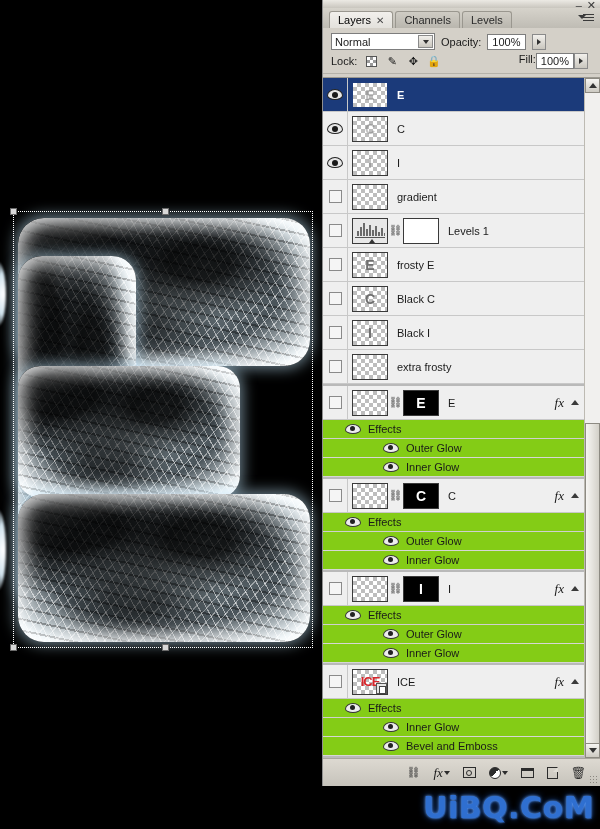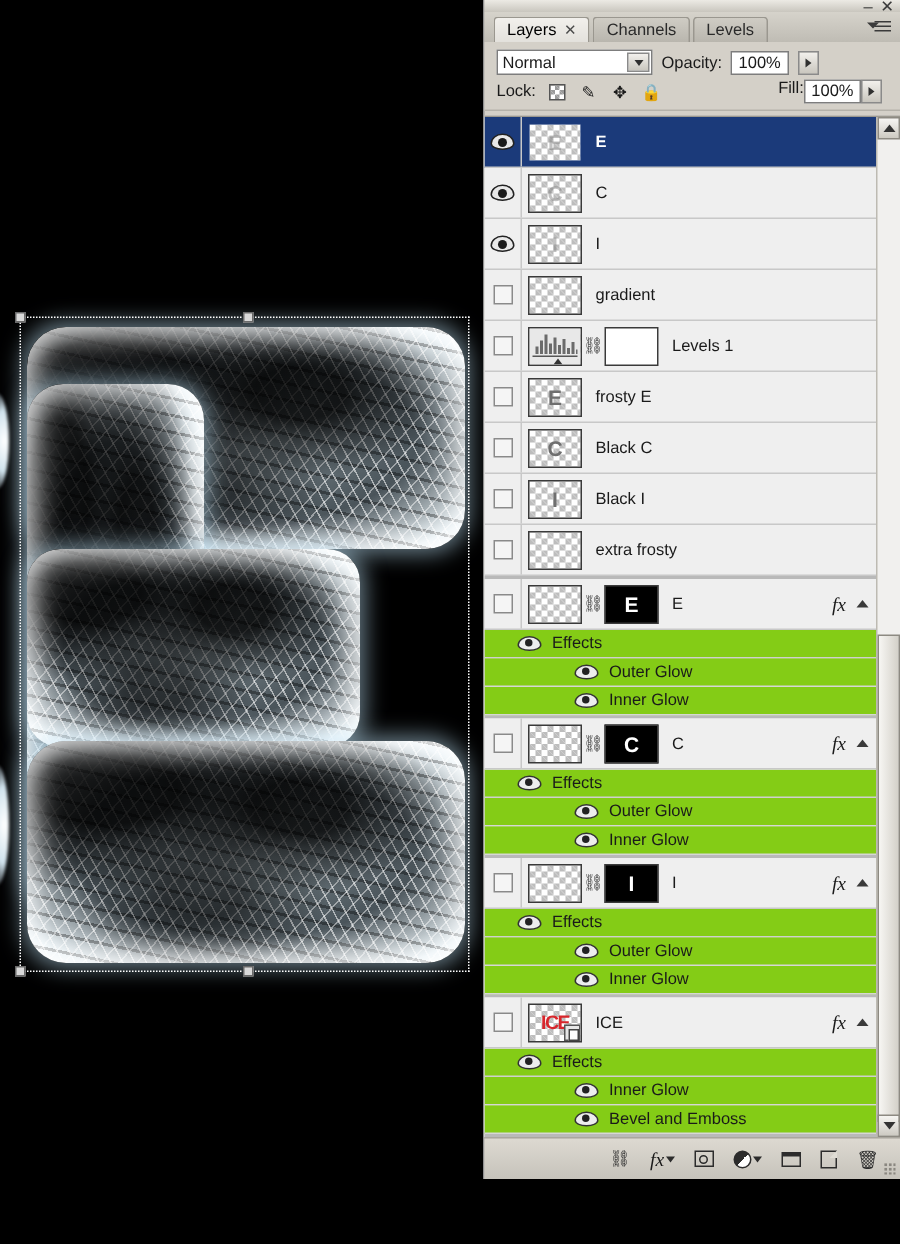--- a/index.html
+++ b/index.html
@@ -323,20 +323,21 @@
 
     <div class="selection">
       <div class="handle h-tl"></div>
       <div class="handle h-tc"></div>
       <div class="handle h-bl"></div>
       <div class="handle h-bc"></div>
     </div>
 
   </div>
 
+  <div class="wm-bottom">UiBQ.CoM</div>
 
   <div class="panel">
 
     <div class="titlebar">
       <div class="win-btns">
         <span class="win-btn">–</span>
         <span class="win-btn">✕</span>
       </div>
     </div>
 

